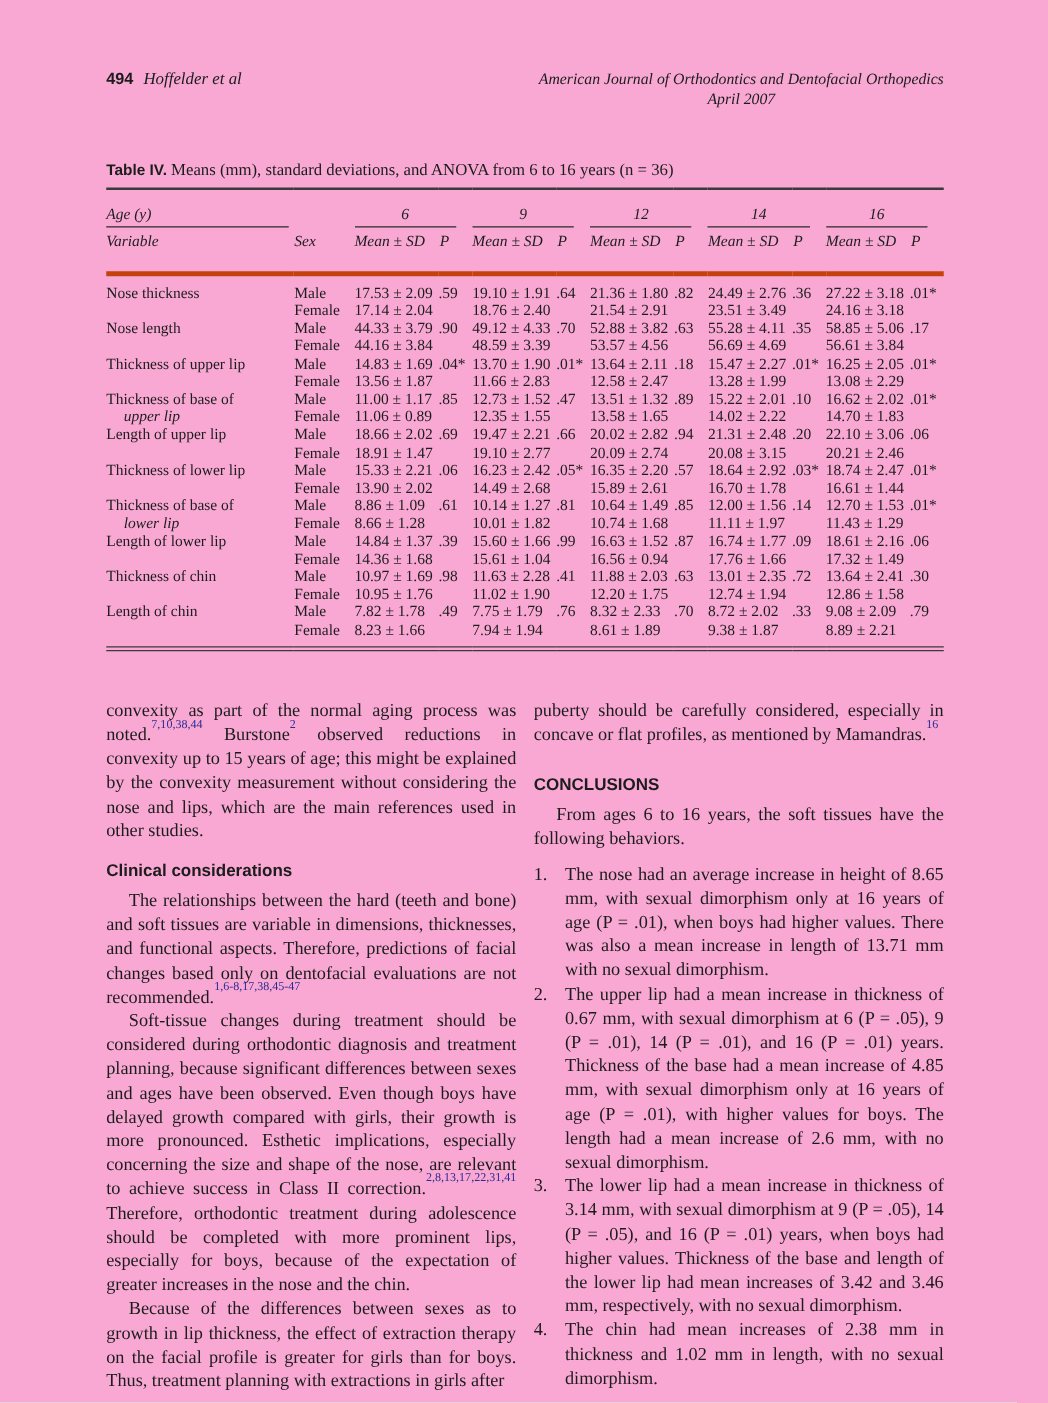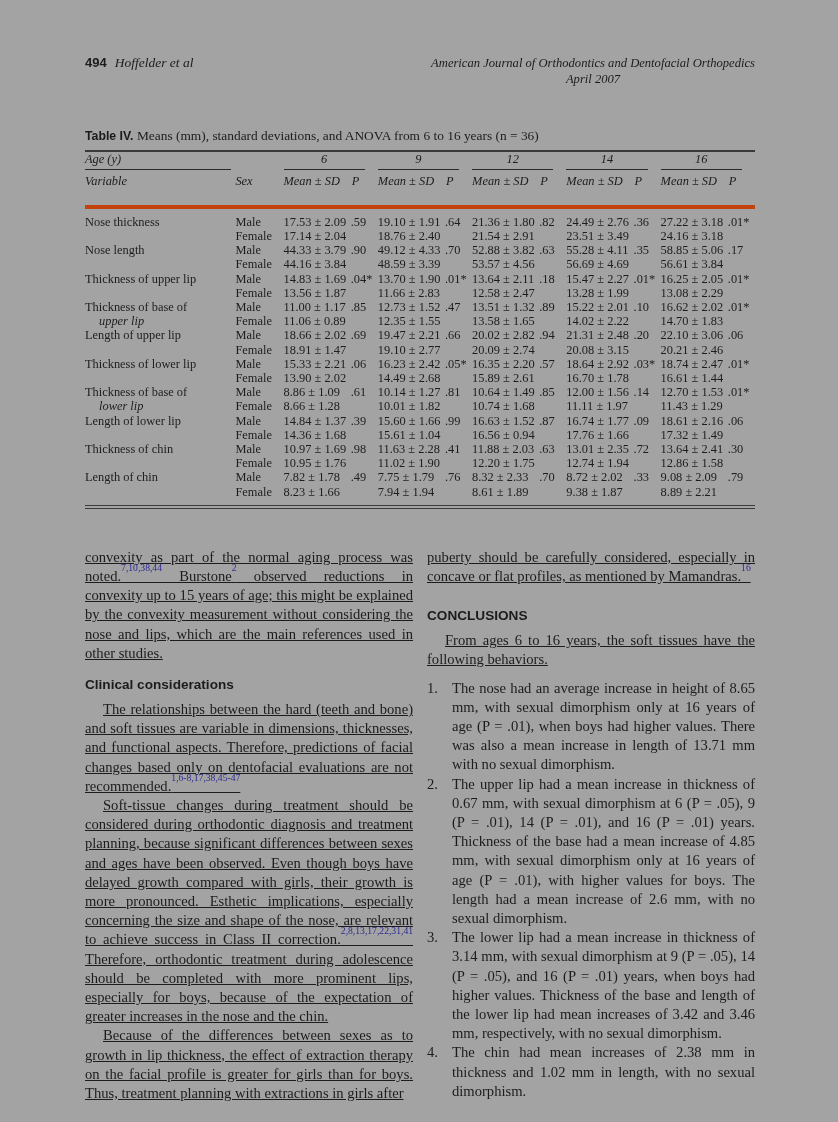--- a/index.html
+++ b/index.html
@@ -1,20 +1,20 @@
 <!DOCTYPE html>
 <html style="--ref-color: #2b2b93;"><head>
 <meta charset="utf-8">
 <style>
   html,body{margin:0;padding:0;background:#e8e8e8;}
   .page{
     position:relative;
     width:838px;height:1122px;
     margin:0 auto;
-    background:#a3a3a3;
+    background:#f9a8d4;
     box-sizing:border-box;
     padding:55px 83px 0 85px;
     font-family:"Liberation Serif", serif;
     color:#1c1c1c;
     overflow:hidden;
   }
   
   .running-head{display:flex;justify-content:space-between;align-items:flex-start;}
   .rh-left{font-size:13.5px;white-space:nowrap;}
   .folio{font-weight:bold;font-family:"Liberation Sans", sans-serif;font-size:13px;margin-right:8px;}
@@ -27,35 +27,35 @@
   table.datatable{
     width:670px;table-layout:fixed;border-collapse:collapse;
     margin-top:6px;
     border-top:2.5px solid #3a3a3a;
     border-bottom:4px double #3a3a3a;
     font-size:12.4px;color:#1d1d1d;
   }
   col.c-var{width:150px;} col.c-sex{width:48px;}
   col.c-mean{width:67px;} col.c-p{width:27px;}
   thead th{font-weight:normal;font-style:italic;text-align:left;vertical-align:bottom;padding:0;}
-  tr.age-row th{padding-top:0;}
+  tr.age-row th{padding-top:12px;}
   .agelabel-rule{width:146px;border-bottom:1px solid #2a2a2a;padding-bottom:2px;}
   .age-rule{border-bottom:1px solid #2a2a2a;text-align:center;padding-bottom:2px;margin-right:13px;}
   tr.sub-row th{border-bottom:4px solid #c2410c;padding:4px 0 16px;}
   tr.sub-row th.p-h{padding-left:1px;}
   tbody td{padding:0;line-height:14.2px;white-space:nowrap;overflow:visible;}
   tbody tr:first-child td{padding-top:6px;}
   tbody tr:last-child td{padding-bottom:6px;}
   td.mean-cell{text-align:right;padding-right:13px;}
   td.p-cell{text-align:left;}
   td.var2{padding-left:14px;font-style:italic;}
   
   .columns{display:flex;gap:14px;margin-top:39px;}
   .col{flex:1;min-width:0;}
-  .bp{margin:0;text-align:justify;font-size:14.6px;line-height:19.2px;text-decoration:underline;}
+  .bp{margin:0;text-align:justify;font-size:14.6px;line-height:19.2px;}
   .bp.indent{text-indent:18px;}
   .subhead{
     font-family:"Liberation Sans", sans-serif;font-weight:bold;
     font-size:13.6px;margin:14px 0 8px;
   }
   .subhead.caps{margin-top:22px;}
   sup.ref{
     color:var(--ref-color,#2b2b93);
     font-size:0.66em;line-height:0;position:relative;top:-0.45em;
   }

